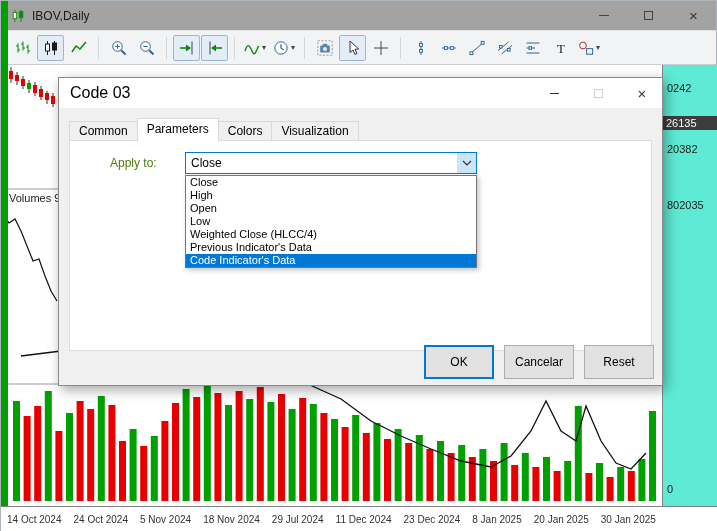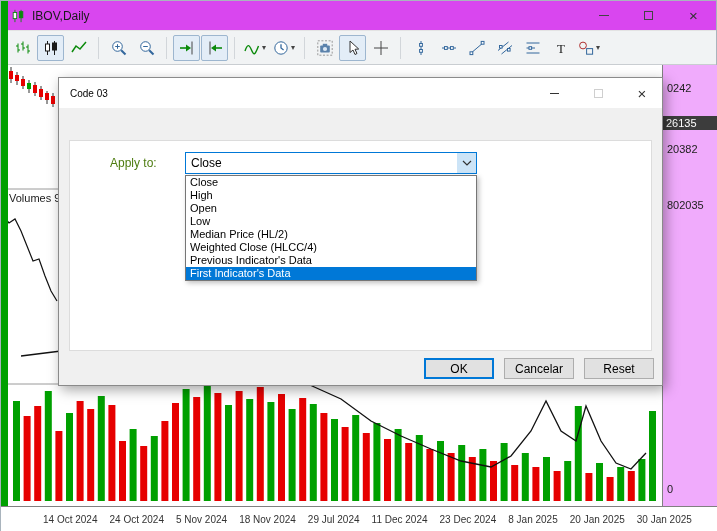--- a/index.html
+++ b/index.html
@@ -2,21 +2,21 @@
 <html><head>
 <meta charset="utf-8">
 <style>
   html,body{margin:0;padding:0;}
   body{width:717px;height:531px;position:relative;overflow:hidden;
        font-family:"Liberation Sans",sans-serif;background:#fff;cursor:default;
        -webkit-font-smoothing:antialiased;}
   .window{position:absolute;inset:0;border:1px solid #a9b4bd;box-sizing:border-box;background:#fff;}
 
   
-  .titlebar{position:absolute;left:0;top:0;right:0;height:30px;background:#d946ef;
+  .titlebar{position:absolute;left:0;top:0;right:0;height:30px;background:#a3a3a3;
             display:flex;align-items:center;padding-left:10px;border-bottom:1px solid #e3e3e3;box-sizing:border-box;}
   .win-icon{display:flex;margin-right:7px;}
   .win-title{font-size:12px;color:#1a1a1a;}
   .win-controls{position:absolute;right:0;top:0;height:29px;display:flex;}
   .win-btn{width:45px;height:29px;display:flex;align-items:center;justify-content:center;color:#333;font-size:15px;}
   .glyph-min{width:10px;height:1px;background:#444;display:inline-block;}
   .glyph-max{width:9px;height:9px;border:1px solid #444;display:inline-block;box-sizing:border-box;}
 
   
   .toolbar{position:absolute;left:0;top:30px;right:0;height:34px;background:#f1f3f4;
@@ -27,38 +27,38 @@
   .tb-ico{display:flex;}
   .tb-caret{font-size:8px;color:#444;margin-left:2px;line-height:1;}
   .tb-sep{width:1px;height:22px;background:#d2d6da;margin:0 5px;}
 
   
   .chart{position:absolute;left:0;top:64px;width:661px;height:441px;background:#fff;}
   #chart-svg{position:absolute;left:0;top:0;}
   .pane-label{position:absolute;left:8px;top:127px;font-size:11px;color:#1a1a1a;white-space:nowrap;}
 
   
-  .scale{position:absolute;left:661px;top:64px;width:56px;height:441px;background:#f0abfc;
+  .scale{position:absolute;left:661px;top:64px;width:56px;height:441px;background:#5eead4;
          border-left:1px solid #808080;box-sizing:border-box;}
   .pricelabel{position:absolute;left:4px;font-size:11px;color:#222;transform:translateY(-50%);white-space:nowrap;}
   .pricelabel.badge{left:0;right:1px;background:#3c3c3c;color:#fff;padding:1px 3px;}
 
   
   .axisrow{position:absolute;left:0;top:505px;width:717px;height:26px;border-top:1px solid #808080;
            background:#fff;box-sizing:border-box;}
   .dates{position:absolute;left:0;top:0;width:661px;height:25px;display:flex;justify-content:space-between;
-         align-items:center;padding:0 6px;box-sizing:border-box;font-size:10px;color:#333;margin-left:36px;}
+         align-items:center;padding:0 6px;box-sizing:border-box;font-size:10px;color:#333;}
 
   .green-strip{position:absolute;left:0;top:0;width:7px;height:505px;background:#00a000;z-index:30;}
 
   
   .dialog{position:absolute;left:57px;top:76px;width:605px;height:309px;background:#f0f0f0;
           border:1px solid #8a8a8a;box-shadow:3px 4px 12px rgba(0,0,0,.35);z-index:40;font-size:12px;box-sizing:border-box;}
   .dlg-titlebar{height:30px;background:#fff;display:flex;align-items:center;padding-left:11px;position:relative;}
-  .dlg-title{font-size:10px;color:#000;}
+  .dlg-title{font-size:16px;color:#000;}
   .dlg-controls{position:absolute;right:10px;top:0;height:30px;display:flex;align-items:center;gap:24px;}
   .dlg-ctl{width:20px;height:20px;display:flex;align-items:center;justify-content:center;color:#333;font-size:15px;}
   .glyph-min2{width:9px;height:1px;background:#333;display:inline-block;}
   .glyph-max2{width:9px;height:9px;border:1px solid #cfcfcf;display:inline-block;box-sizing:border-box;}
 
   .tabstrip{position:absolute;left:10px;top:40px;display:flex;align-items:flex-start;z-index:2;}
   .tab{margin-top:3px;height:18px;line-height:18px;padding:0 9px;font-size:12px;background:#f0f0f0;
        border:1px solid #d9d9d9;border-bottom:none;margin-right:-1px;box-sizing:content-box;}
   .tab.active{margin-top:0;height:22px;line-height:21px;background:#fff;position:relative;z-index:3;}
   .tabframe{position:absolute;left:10px;right:10px;top:62px;bottom:34px;background:#fff;border:1px solid #dcdcdc;box-sizing:border-box;}
@@ -69,21 +69,21 @@
   .combo-text{flex:1;padding-left:5px;font-size:12px;color:#000;}
   .combo-caret{width:19px;height:100%;display:flex;align-items:center;justify-content:center;background:#cce4f7;}
 
   .droplist{position:absolute;left:126px;top:97px;width:292px;background:#fff;border:1px solid #767676;
             box-shadow:2px 2px 5px rgba(0,0,0,.25);z-index:6;box-sizing:border-box;}
   .option{height:13px;line-height:13px;font-size:11px;padding-left:4px;color:#000;white-space:nowrap;}
   .option.selected{background:#0078d7;color:#fff;}
 
   .dlg-buttons{position:absolute;right:8px;bottom:6px;display:flex;gap:10px;z-index:4;}
   .push{width:70px;height:21px;font-size:12px;font-family:"Liberation Sans",sans-serif;background:#e1e1e1;
-        border:1px solid #adadad;display:flex;align-items:center;justify-content:center;padding:9px;}
+        border:1px solid #adadad;display:flex;align-items:center;justify-content:center;padding:16px;}
   .push.default{border:1px solid #0078d7;box-shadow:inset 0 0 0 1px #0078d7;}
 </style>
 </head>
 <body>
 
 <div class="window">
 
   <div class="titlebar">
     <span class="win-icon">
       <svg width="14" height="14" viewBox="0 0 16 16">
@@ -410,42 +410,47 @@
         <span class="dlg-ctl">
             <span class="glyph-min2"></span>
           </span>
         <span class="dlg-ctl">
             <span class="glyph-max2"></span>
           </span>
         <span class="dlg-ctl">×</span>
       </div>
     </div>
 
+    <div class="tabstrip" id="tabs">
+        <span class="tab">Common</span>
+        <span class="tab active">Parameters</span>
+        <span class="tab">Colors</span>
+        <span class="tab">Visualization</span>
+      </div>
     <div class="tabframe"></div>
 
     <span class="apply-label">Apply to:</span>
 
     <div class="combo">
       <span class="combo-text">Close</span>
       <span class="combo-caret">
         <svg width="10" height="6" viewBox="0 0 10 6">
             <polyline points="1,1 5,5 9,1" fill="none" stroke="#333" stroke-width="1.2"></polyline>
           </svg>
       </span>
     </div>
 
     <div class="droplist" id="options">
         <div class="option">Close</div>
         <div class="option">High</div>
         <div class="option">Open</div>
         <div class="option">Low</div>
-        <div class="option">Median Price (HL/2)</div>
         <div class="option">Weighted Close (HLCC/4)</div>
         <div class="option">Previous Indicator's Data</div>
-        <div class="option selected">First Indicator's Data</div>
+        <div class="option selected">Code Indicator's Data</div>
       </div>
 
     <div class="dlg-buttons" id="dlg-buttons">
         <button class="push default">OK</button>
         <button class="push">Cancelar</button>
         <button class="push">Reset</button>
       </div>
   </div>
 
 </div>

